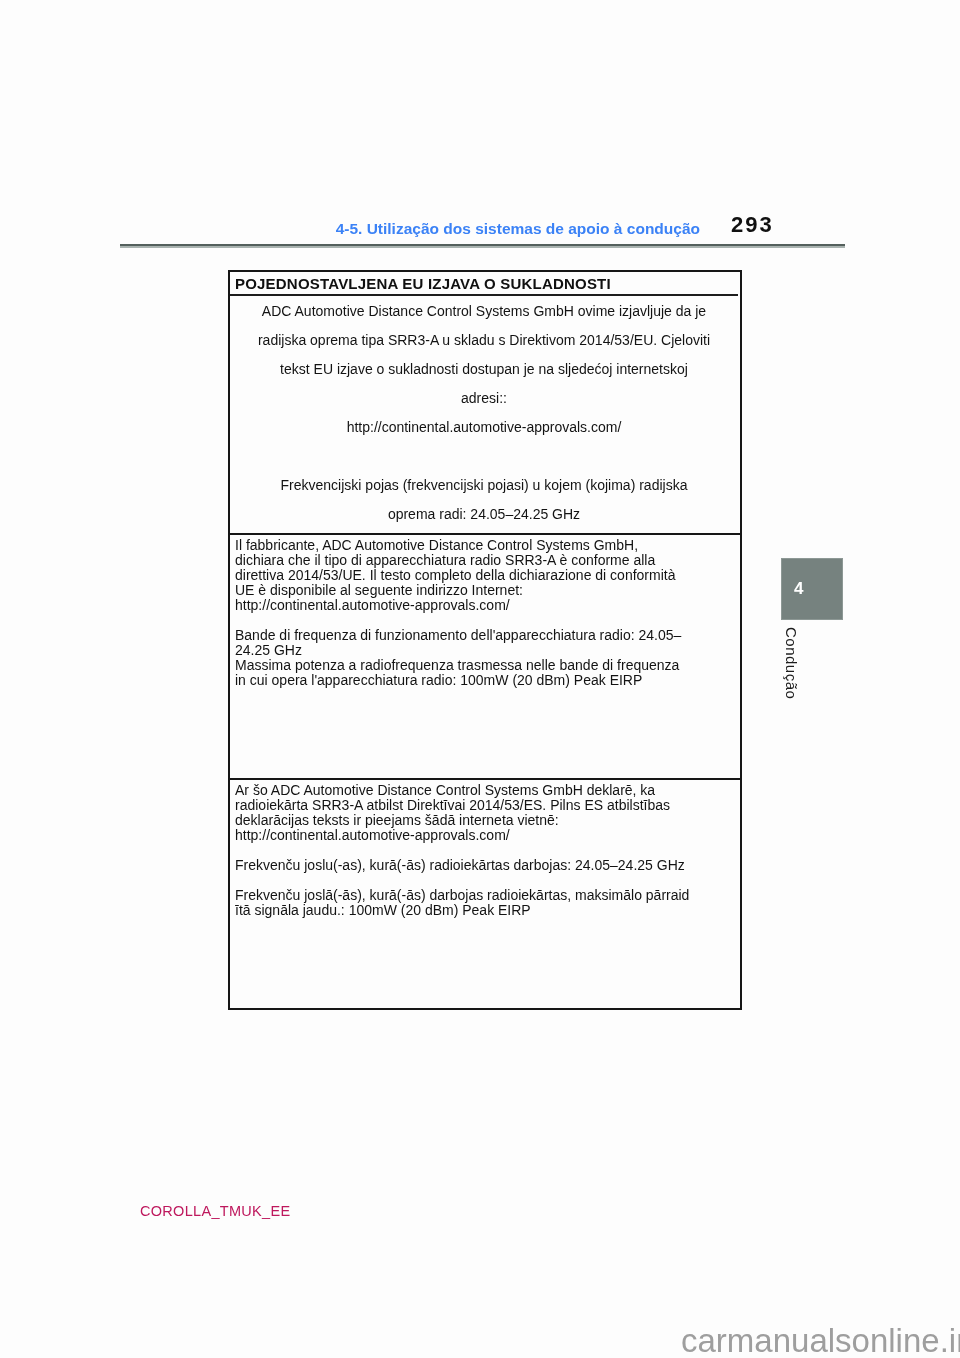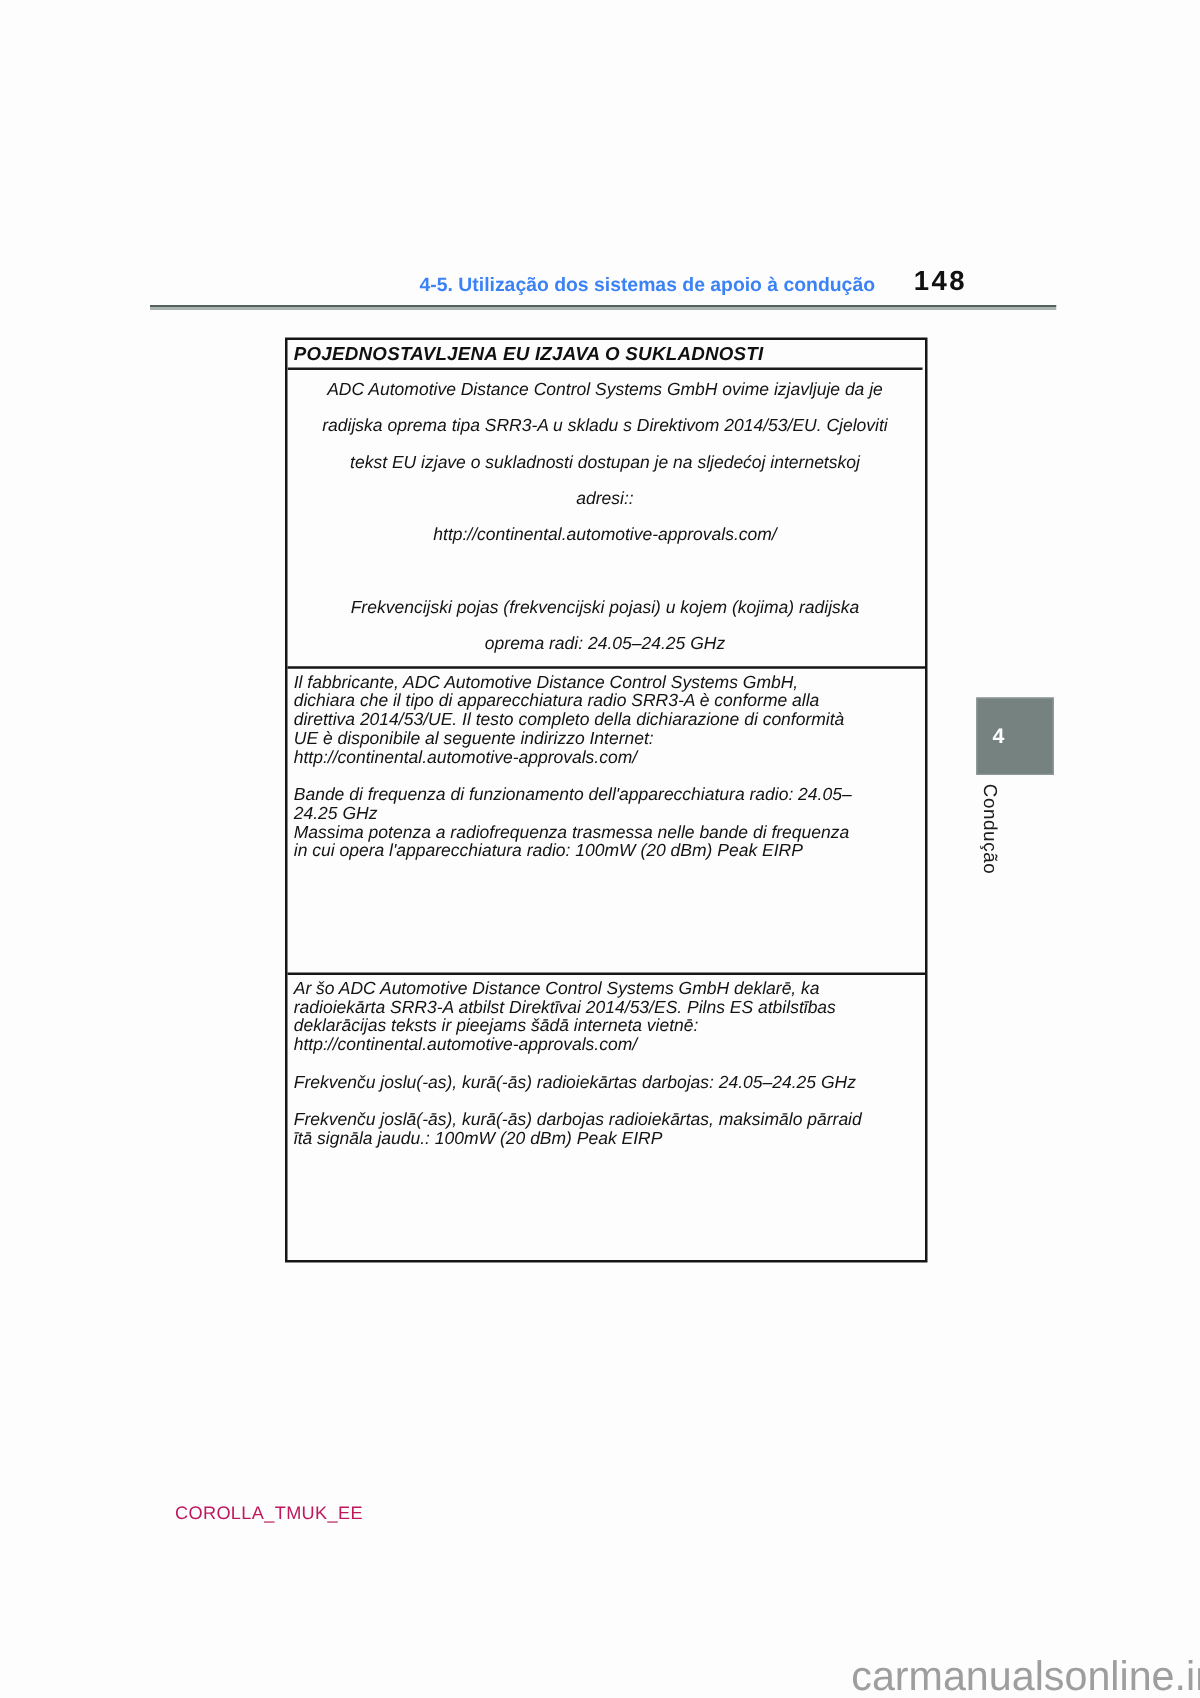--- a/index.html
+++ b/index.html
@@ -32,21 +32,20 @@
   .decl-box {
     top: 270px; left: 228px; width: 510px;
     border: 2px solid #161616;
     box-sizing: content-box;
     background: #fdfdfd;
   }
   .decl-section {
     box-sizing: border-box;
     padding: 2px 7px 0 5px;
     overflow: hidden;
-    font-style: italic;
   }
   .decl-section + .decl-section { border-top: 2px solid #161616; }
   .s1 { height: 261px; }
   .s2 { height: 245px; }
   .s3 { height: 230px; }
   .decl-title {
     font-size: 15px; font-weight: bold; line-height: 19px;
     letter-spacing: 0.2px; color: #101010;
   }
   .decl-title.underlined {
@@ -86,21 +85,21 @@
   .watermark {
     top: 1322px; left: 681px;
     font-size: 33px; color: #9e9e9e;
   }
 </style>
 </head>
 <body>
 
 <div class="abs header-title">4-5. Utilização dos sistemas de apoio à condução</div>
 
-<div class="abs page-number">148</div>
+<div class="abs page-number">293</div>
 
 <div class="abs header-rule"></div>
 
 <div class="abs decl-box">
 
   <div class="decl-section s1">
     <div class="decl-title underlined">POJEDNOSTAVLJENA EU IZJAVA O SUKLADNOSTI</div>
     <div class="decl-body">ADC Automotive Distance Control Systems GmbH ovime izjavljuje da je
 radijska oprema tipa SRR3-A u skladu s Direktivom 2014/53/EU. Cjeloviti
 tekst EU izjave o sukladnosti dostupan je na sljedećoj internetskoj

